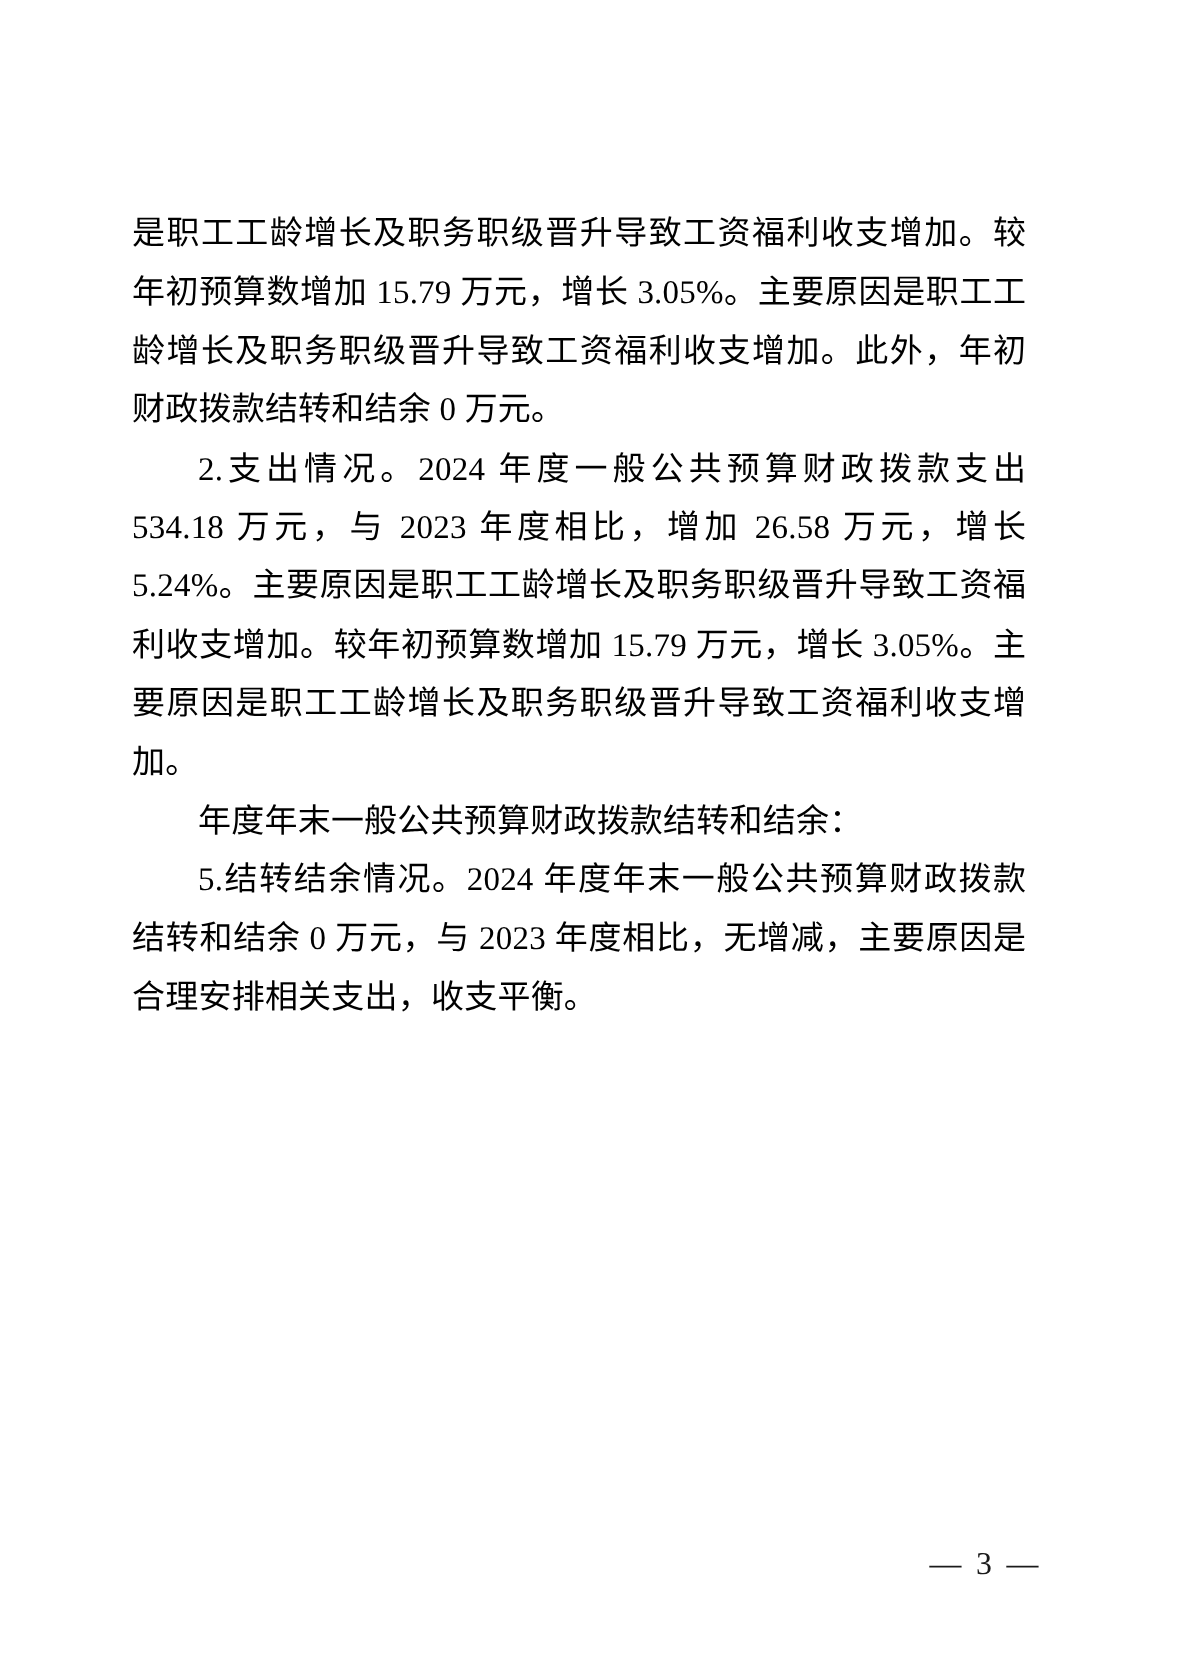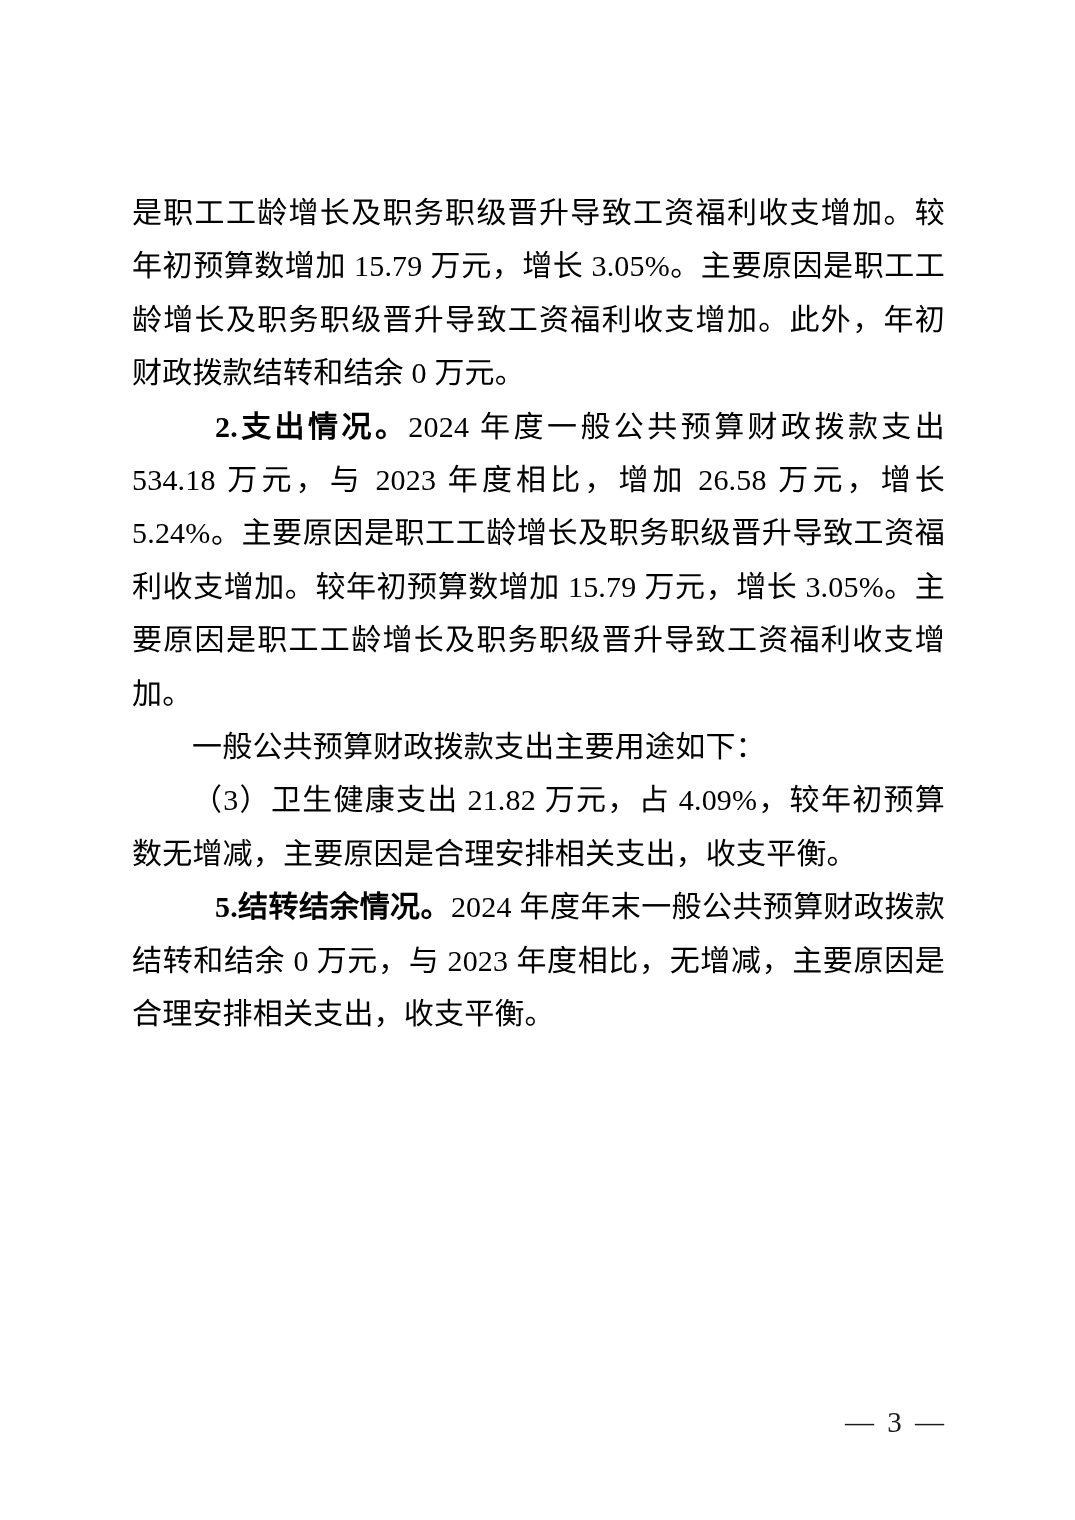--- a/index.html
+++ b/index.html
@@ -15,40 +15,39 @@
     font-family: "Liberation Serif", "DejaVu Serif", serif;
     color: #000000;
   }
   .page {
     position: absolute;
     inset: 0;
     background: #ffffff;
   }
   .content {
     position: absolute;
-    left: 132px;
+    left: 120px;
     top: 186px;
     width: 813px;
   }
   .para {
     margin: 0;
     padding: 0;
     font-size: 30px;
     line-height: 53.4px;
     text-align: justify;
     text-justify: inter-ideograph;
     letter-spacing: 0.2px;
     color: #000000;
   }
   .para.indent {
     text-indent: 2em;
   }
   .lead {
-    font-weight: bold;
-    margin-left: 23px;
+    font-weight: normal;
   }
   .footer {
     position: absolute;
     right: 128px;
     top: 1406px;
     font-size: 29px;
     line-height: 32px;
     letter-spacing: 3px;
     color: #1a1a1a;
     white-space: pre;
@@ -58,25 +57,24 @@
 <body>
 
 <div class="page">
 
   <div class="content">
 
     <p class="para"><span>是职工工龄增长及职务职级晋升导致工资福利收支增加。较年初预算数增加 15.79 万元，增长 3.05%。主要原因是职工工龄增长及职务职级晋升导致工资福利收支增加。此外，年初财政拨款结转和结余 0 万元。</span></p>
 
     <p class="para indent"><b class="lead">2.支出情况。</b><span>2024 年度一般公共预算财政拨款支出 534.18 万元，与 2023 年度相比，增加 26.58 万元，增长 5.24%。主要原因是职工工龄增长及职务职级晋升导致工资福利收支增加。较年初预算数增加 15.79 万元，增长 3.05%。主要原因是职工工龄增长及职务职级晋升导致工资福利收支增加。</span></p>
 
-    <p class="para indent"><span>一般公共预算财政拨款支出主要用途如下：</span></p>
+    <p class="para indent"><span>年度年末一般公共预算财政拨款结转和结余：</span></p>
 
 
 
-    <p class="para indent"><span>（3）卫生健康支出 21.82 万元，占 4.09%，较年初预算数无增减，主要原因是合理安排相关支出，收支平衡。</span></p>
 
 
     <p class="para indent"><b class="lead">5.结转结余情况。</b><span>2024 年度年末一般公共预算财政拨款结转和结余 0 万元，与 2023 年度相比，无增减，主要原因是合理安排相关支出，收支平衡。</span></p>
 
   </div>
 
   <div class="footer"><span>— 3 —</span></div>
 
 </div>
 

